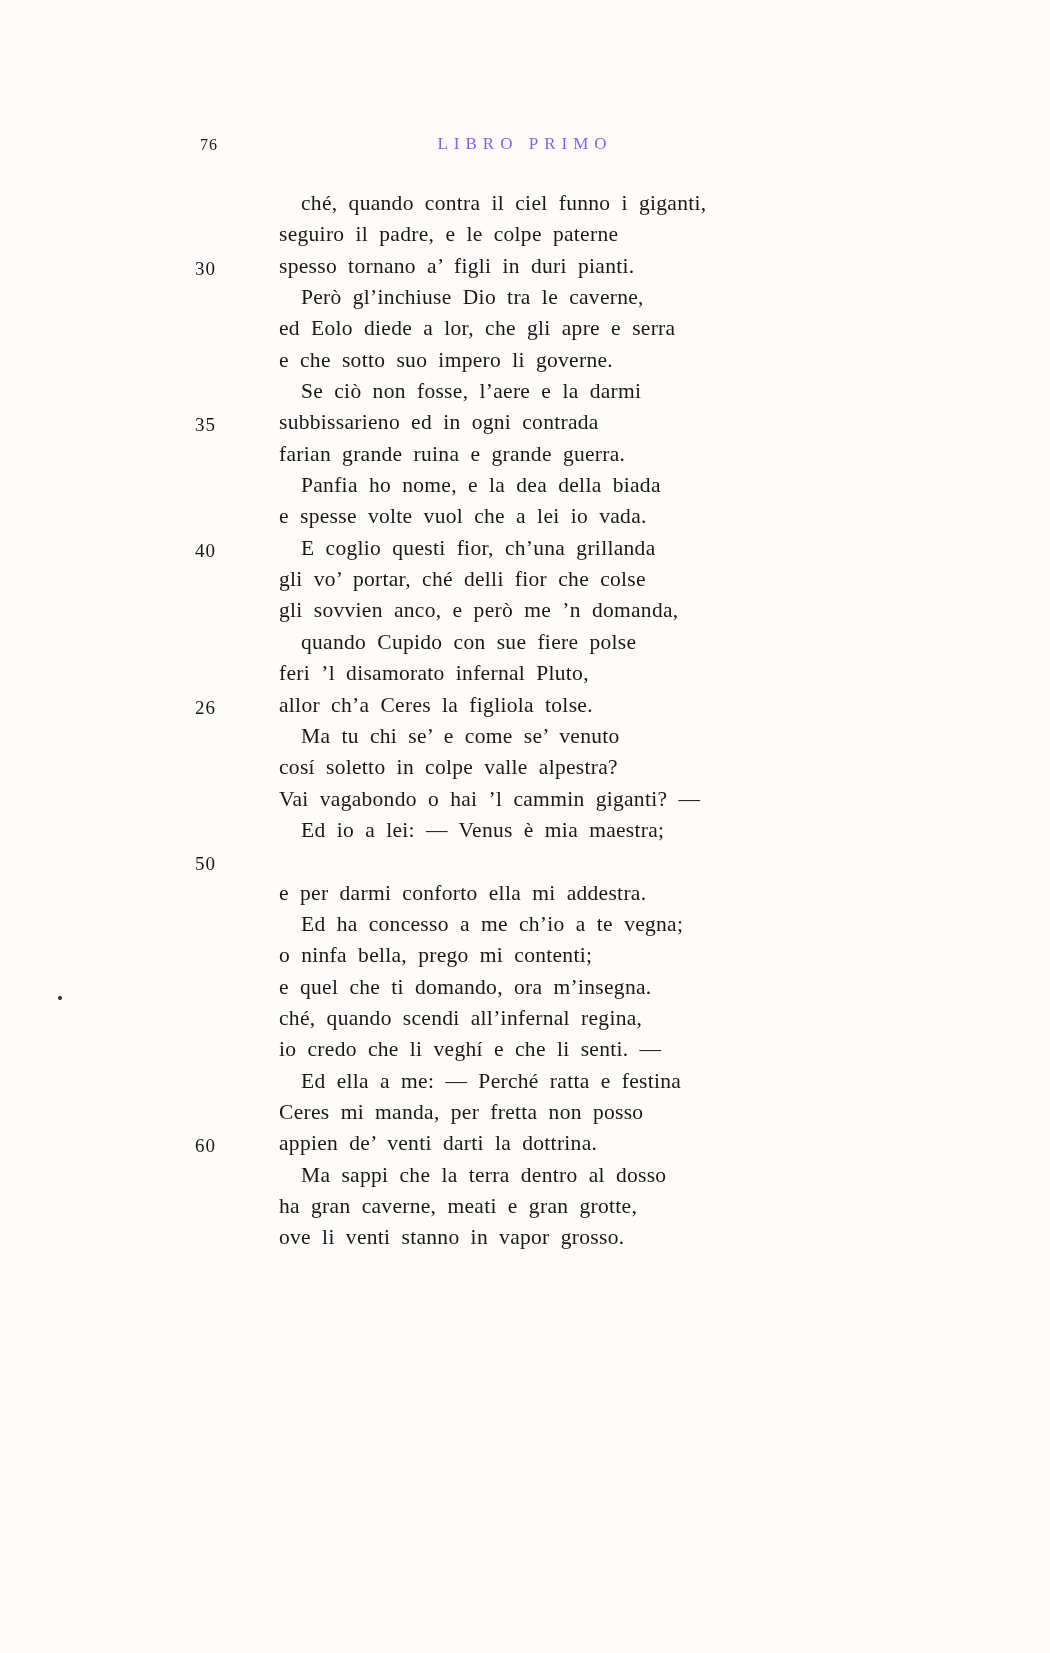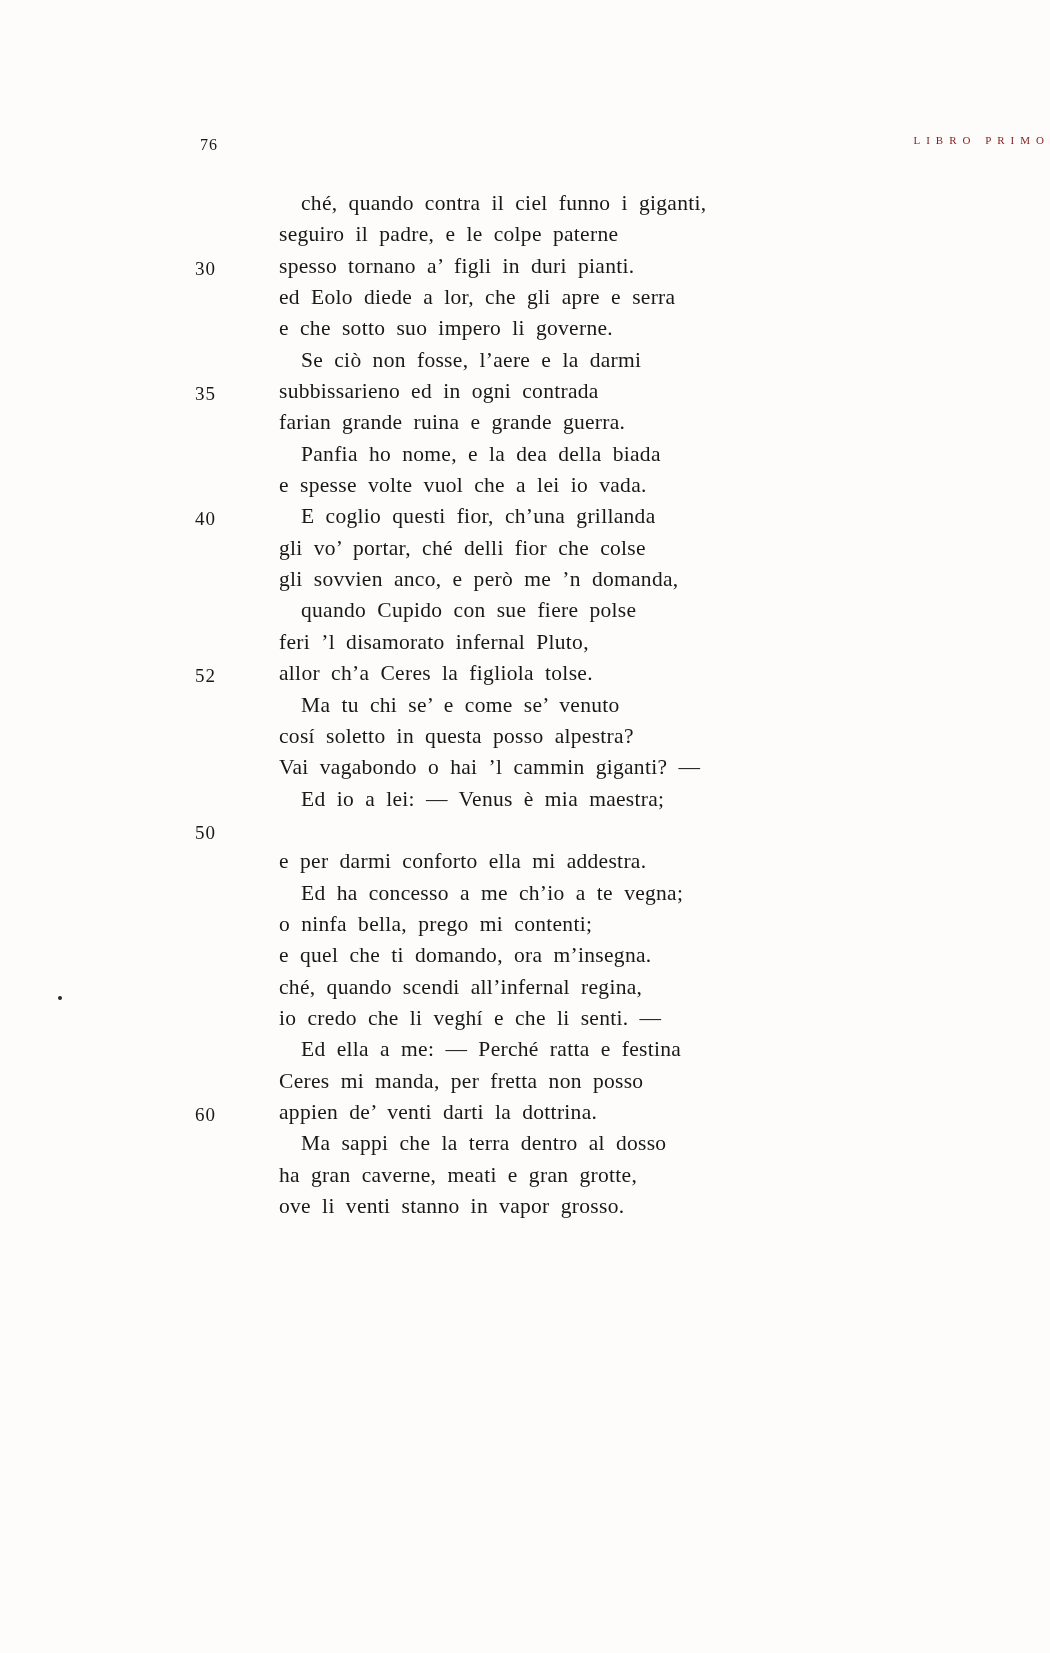--- a/index.html
+++ b/index.html
@@ -17,24 +17,24 @@
     left: 200px;
     top: 136px;
     font-size: 16px;
     letter-spacing: 1px;
   }
   .running-title {
     position: absolute;
     left: 0;
     right: 0;
     top: 134px;
-    text-align: right;
-    font-size: 11px;
+    text-align: center;
+    font-size: 17px;
     letter-spacing: 6px;
-    color: #7f1d1d;
+    color: #8b5cf6;
   }
   .verse-block {
     position: absolute;
     top: 191px;
     left: 0;
     width: 100%;
   }
   .verse-row {
     position: relative;
     height: 31.35px;
@@ -84,20 +84,24 @@
     <div class="verse-row">
       <span class="line-num"></span>
       <span class="line-text">seguiro il padre, e le colpe paterne</span>
     </div>
 
     <div class="verse-row">
       <span class="line-num">30</span>
       <span class="line-text">spesso tornano a’ figli in duri pianti.</span>
     </div>
 
+    <div class="verse-row indent">
+      <span class="line-num"></span>
+      <span class="line-text">Però gl’inchiuse Dio tra le caverne,</span>
+    </div>
 
     <div class="verse-row">
       <span class="line-num"></span>
       <span class="line-text">ed Eolo diede a lor, che gli apre e serra</span>
     </div>
 
     <div class="verse-row">
       <span class="line-num"></span>
       <span class="line-text">e che sotto suo impero li governe.</span>
     </div>
@@ -147,32 +151,32 @@
       <span class="line-num"></span>
       <span class="line-text">quando Cupido con sue fiere polse</span>
     </div>
 
     <div class="verse-row">
       <span class="line-num"></span>
       <span class="line-text">feri ’l disamorato infernal Pluto,</span>
     </div>
 
     <div class="verse-row">
-      <span class="line-num">52</span>
+      <span class="line-num">26</span>
       <span class="line-text">allor ch’a Ceres la figliola tolse.</span>
     </div>
 
     <div class="verse-row indent">
       <span class="line-num"></span>
       <span class="line-text">Ma tu chi se’ e come se’ venuto</span>
     </div>
 
     <div class="verse-row">
       <span class="line-num"></span>
-      <span class="line-text">cosí soletto in questa posso alpestra?</span>
+      <span class="line-text">cosí soletto in colpe valle alpestra?</span>
     </div>
 
     <div class="verse-row">
       <span class="line-num"></span>
       <span class="line-text">Vai vagabondo o hai ’l cammin giganti? —</span>
     </div>
 
     <div class="verse-row indent">
       <span class="line-num"></span>
       <span class="line-text">Ed io a lei: — Venus è mia maestra;</span>

